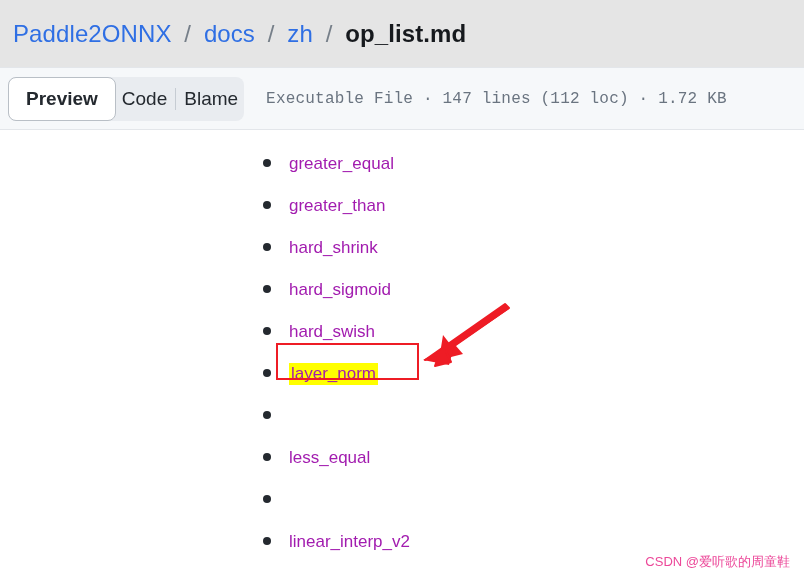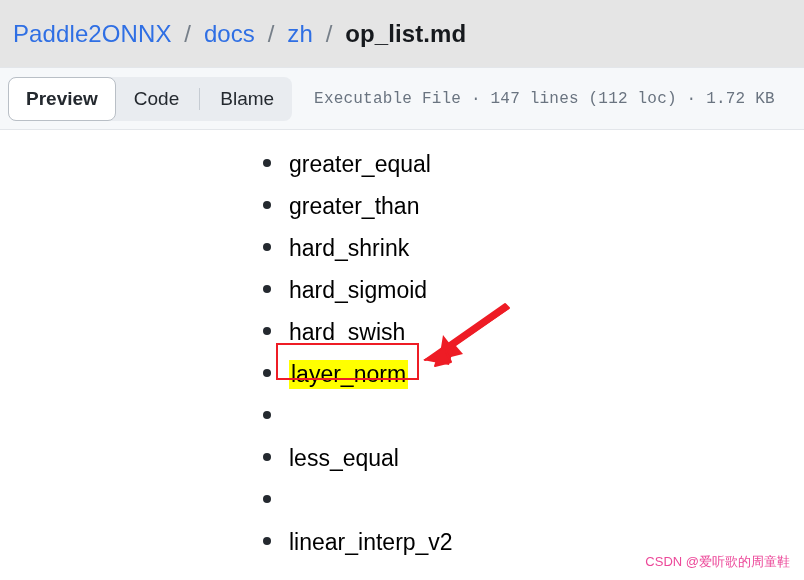--- a/index.html
+++ b/index.html
@@ -66,21 +66,21 @@
     padding: 0;
     box-sizing: border-box;
   }
   .tab {
     font-size: 19px;
     color: #24292f;
     display: flex;
     align-items: center;
     justify-content: center;
     height: 44px;
-    padding: 0 18px;
+    padding: 0 6px;
     box-sizing: border-box;
     cursor: pointer;
     user-select: none;
     white-space: nowrap;
   }
   .tab.selected {
     background: #ffffff;
     border: 1px solid #b9bfc6;
     border-radius: 8px;
     font-weight: bold;
@@ -110,22 +110,22 @@
   #op-list {
     list-style: none;
     margin: 0;
     padding: 0;
   }
   #op-list li {
     position: relative;
     height: 42px;
     line-height: 42px;
     padding-left: 289px;
-    font-size: 23px;
-    color: #000000;
+    font-size: 17px;
+    color: #a21caf;
     white-space: nowrap;
   }
   #op-list li .bullet {
     position: absolute;
     left: 263px;
     top: 50%;
     transform: translateY(-50%);
     width: 8px;
     height: 8px;
     border-radius: 50%;

